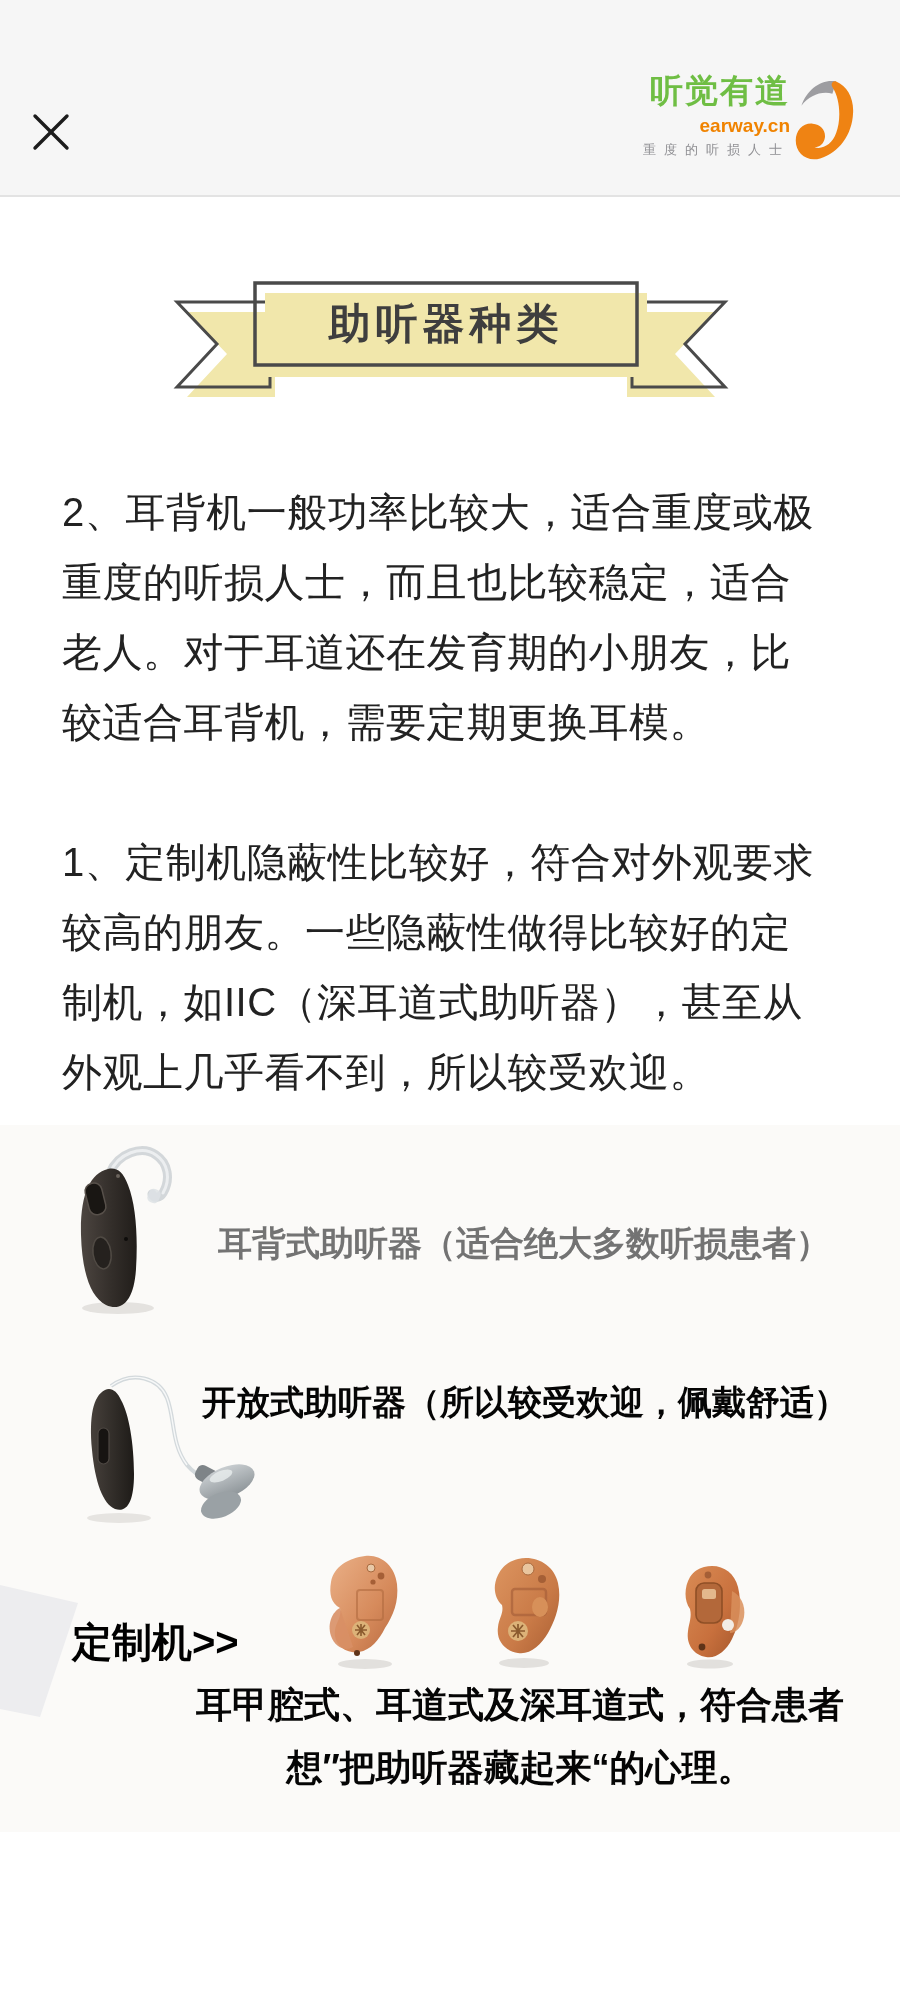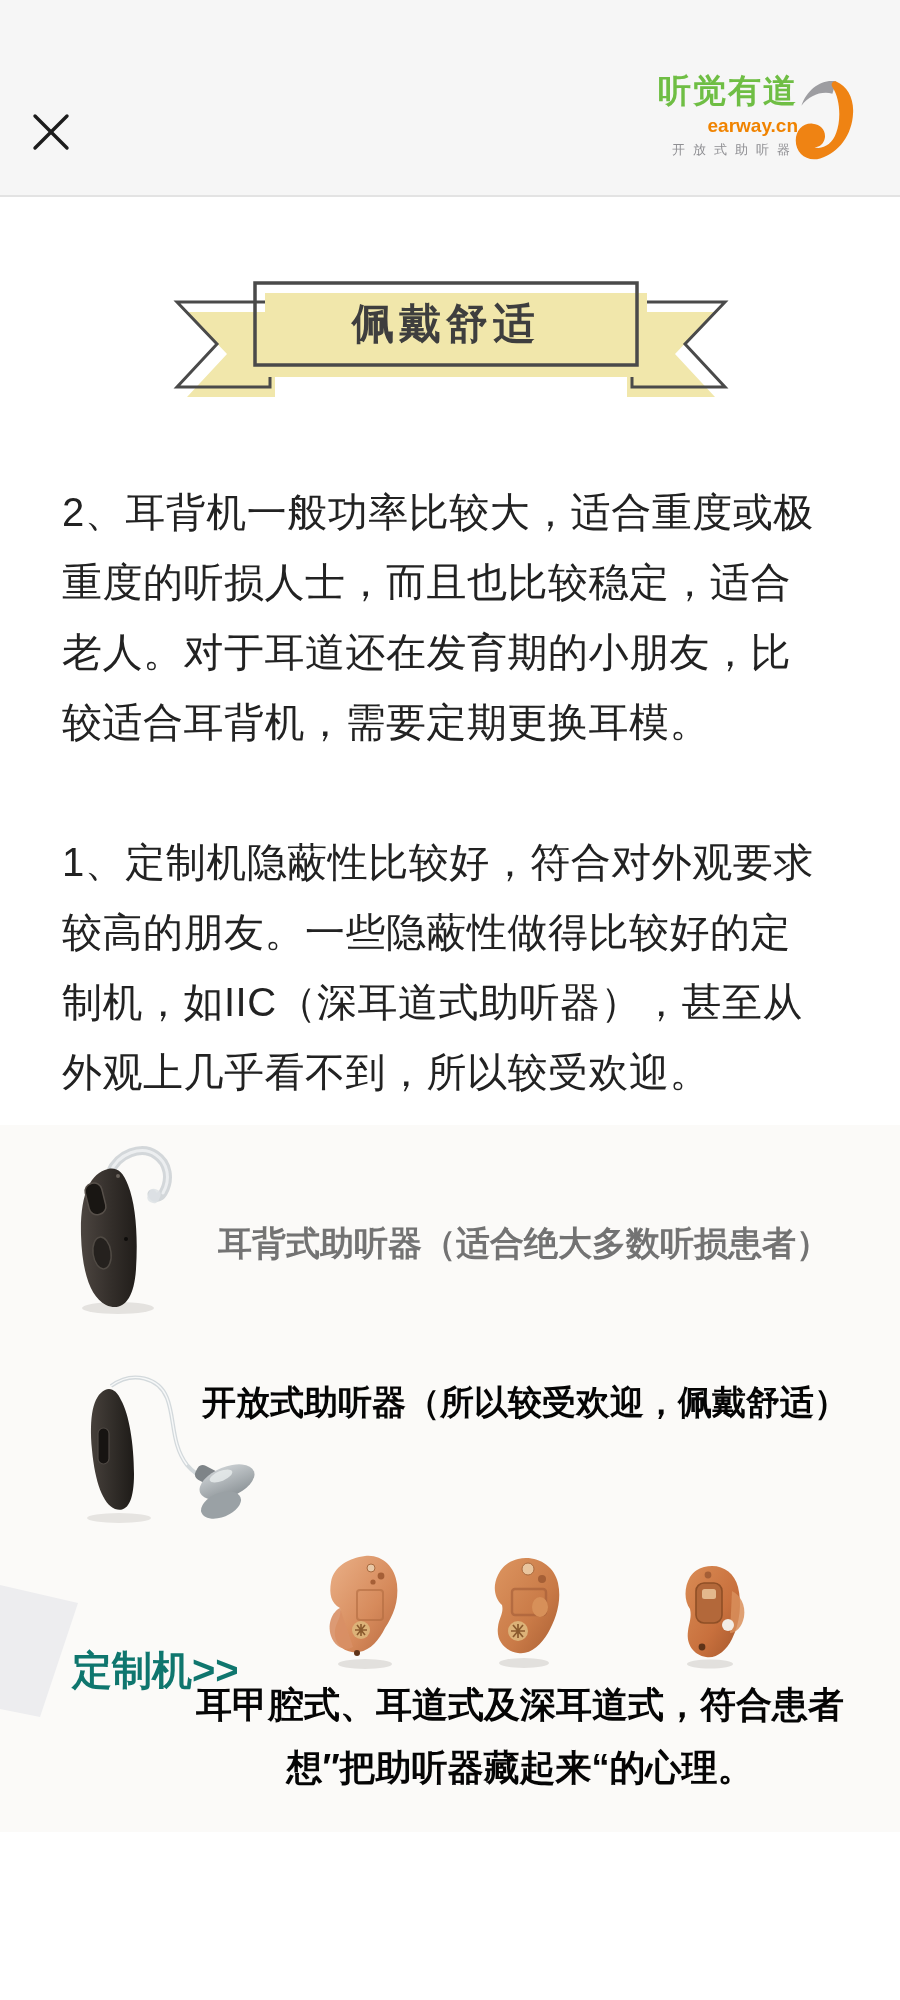--- a/index.html
+++ b/index.html
@@ -4,21 +4,21 @@
 <style>
   * { margin:0; padding:0; box-sizing:border-box; }
   body { background:#ffffff; font-family:"Liberation Sans", sans-serif; }
   .page { position:relative; width:900px; height:2000px; background:#ffffff; overflow:hidden; margin:0 auto; }
 
   
   .app-bar { position:relative; width:900px; height:197px; background:#f6f6f6; border-bottom:2px solid #e3e3e3; }
   .close-btn { position:absolute; left:31px; top:112px; width:40px; height:40px; cursor:pointer; }
   .app-title { position:absolute; left:113px; top:104px; font-size:46px; font-weight:600; color:#0c0c0c; letter-spacing:1px; white-space:nowrap; }
   .logo { position:absolute; right:46px; top:74px; width:212px; height:88px; }
-  .logo-text { position:absolute; right:56px; top:0; text-align:right; }
+  .logo-text { position:absolute; right:64px; top:0; text-align:right; }
   .logo-brand { font-size:33px; font-weight:700; color:#6fbe44; letter-spacing:2px; line-height:34px; white-space:nowrap; }
   .logo-domain { font-size:19px; font-weight:700; color:#f08300; line-height:20px; margin-top:8px; }
   .logo-tagline { font-size:13px; color:#8f8f93; letter-spacing:8px; line-height:14px; margin-top:7px; white-space:nowrap; }
   .logo-swoosh { position:absolute; right:0; top:2px; }
 
   
   .ribbon-wrap { position:relative; width:900px; height:132px; margin-top:78px; }
   .ribbon-svg { position:absolute; left:170px; top:0; }
   .ribbon-title { position:absolute; left:255px; top:12px; width:382px; height:74px; display:flex; align-items:center; justify-content:center; font-size:42px; font-weight:700; color:#3e3e3e; letter-spacing:5px; }
 
@@ -32,40 +32,40 @@
   
   .photo-section { position:relative; width:900px; height:707px; margin-top:18px; background:#fbfaf8; }
   .img-bte { position:absolute; left:68px; top:18px; }
   .caption-1 { position:absolute; left:218px; top:96px; font-size:34px; font-weight:600; color:#737373; white-space:nowrap; }
   .img-ric { position:absolute; left:75px; top:245px; }
   .caption-2 { position:absolute; left:202px; top:255px; font-size:34px; font-weight:600; color:#050505; white-space:nowrap; }
   .corner-shape { position:absolute; left:0; top:452px; }
   .img-custom-1 { position:absolute; left:315px; top:425px; }
   .img-custom-2 { position:absolute; left:478px; top:430px; }
   .img-custom-3 { position:absolute; left:668px; top:436px; }
-  .custom-label { position:absolute; left:72px; top:518px; font-size:40px; font-weight:700; color:#0f766e; white-space:nowrap; }
+  .custom-label { position:absolute; left:72px; top:490px; font-size:40px; font-weight:700; color:#000000; white-space:nowrap; }
   .caption-3 { position:absolute; left:140px; top:548px; width:760px; text-align:center; font-size:36px; line-height:63px; font-weight:700; color:#050505; white-space:pre-line; }
 </style>
 </head>
 <body>
 
 <div class="page">
 
   <div class="app-bar">
     <div class="close-btn">
       <svg width="40" height="40" viewBox="0 0 40 40">
         <line x1="4" y1="4" x2="36" y2="36" stroke="#1c1c1c" stroke-width="3.4" stroke-linecap="round"></line>
         <line x1="36" y1="4" x2="4" y2="36" stroke="#1c1c1c" stroke-width="3.4" stroke-linecap="round"></line>
       </svg>
     </div>
     <div class="logo">
       <div class="logo-text">
         <div class="logo-brand">听觉有道</div>
         <div class="logo-domain">earway.cn</div>
-        <div class="logo-tagline">开放式助听器</div>
+        <div class="logo-tagline">重度的听损人士</div>
       </div>
       <div class="logo-swoosh">
         <svg width="62" height="86" viewBox="0 0 66 90">
           <path d="M10,31 C16,13 32,2 47,5 L43,18 C31,15 18,20 10,31 Z" fill="#9d9da1"></path>
           <path d="M47,5 C59,10 66,23 65,39 C64,62 50,81 30,87 C16,91 4,82 4,68 C4,57 12,49 22,50 C31,51 36,57 35,65 C34,71 30,75 24,75 C32,78 43,72 47,60 C52,47 52,25 43,11 C41,8 43,4 47,5 Z" fill="#ef8313"></path>
         </svg>
       </div>
     </div>
   </div>
 
@@ -75,21 +75,21 @@
       <polygon points="17,37 105,37 105,122 17,122 57,79" fill="#f1e7ab"></polygon>
       <polygon points="545,37 457,37 457,122 545,122 505,79" fill="#f1e7ab"></polygon>
 
       <polygon points="7,27 100,27 100,112 7,112 47,69" fill="none" stroke="#4a4a4a" stroke-width="3"></polygon>
       <polygon points="555,27 462,27 462,112 555,112 515,69" fill="none" stroke="#4a4a4a" stroke-width="3"></polygon>
 
       <rect x="95" y="18" width="382" height="84" fill="#f1e7ab"></rect>
 
       <rect x="85" y="8" width="382" height="82" fill="none" stroke="#4a4a4a" stroke-width="3.5"></rect>
     </svg>
-    <div class="ribbon-title">佩戴舒适</div>
+    <div class="ribbon-title">助听器种类</div>
   </div>
 
   <div class="article">
     <div class="para para-2">2、耳背机一般功率比较大，适合重度或极
 重度的听损人士，而且也比较稳定，适合
 老人。对于耳道还在发育期的小朋友，比
 较适合耳背机，需要定期更换耳模。</div>
     <div class="para para-3">1、定制机隐蔽性比较好，符合对外观要求
 较高的朋友。一些隐蔽性做得比较好的定
 制机，如IIC（深耳道式助听器），甚至从

